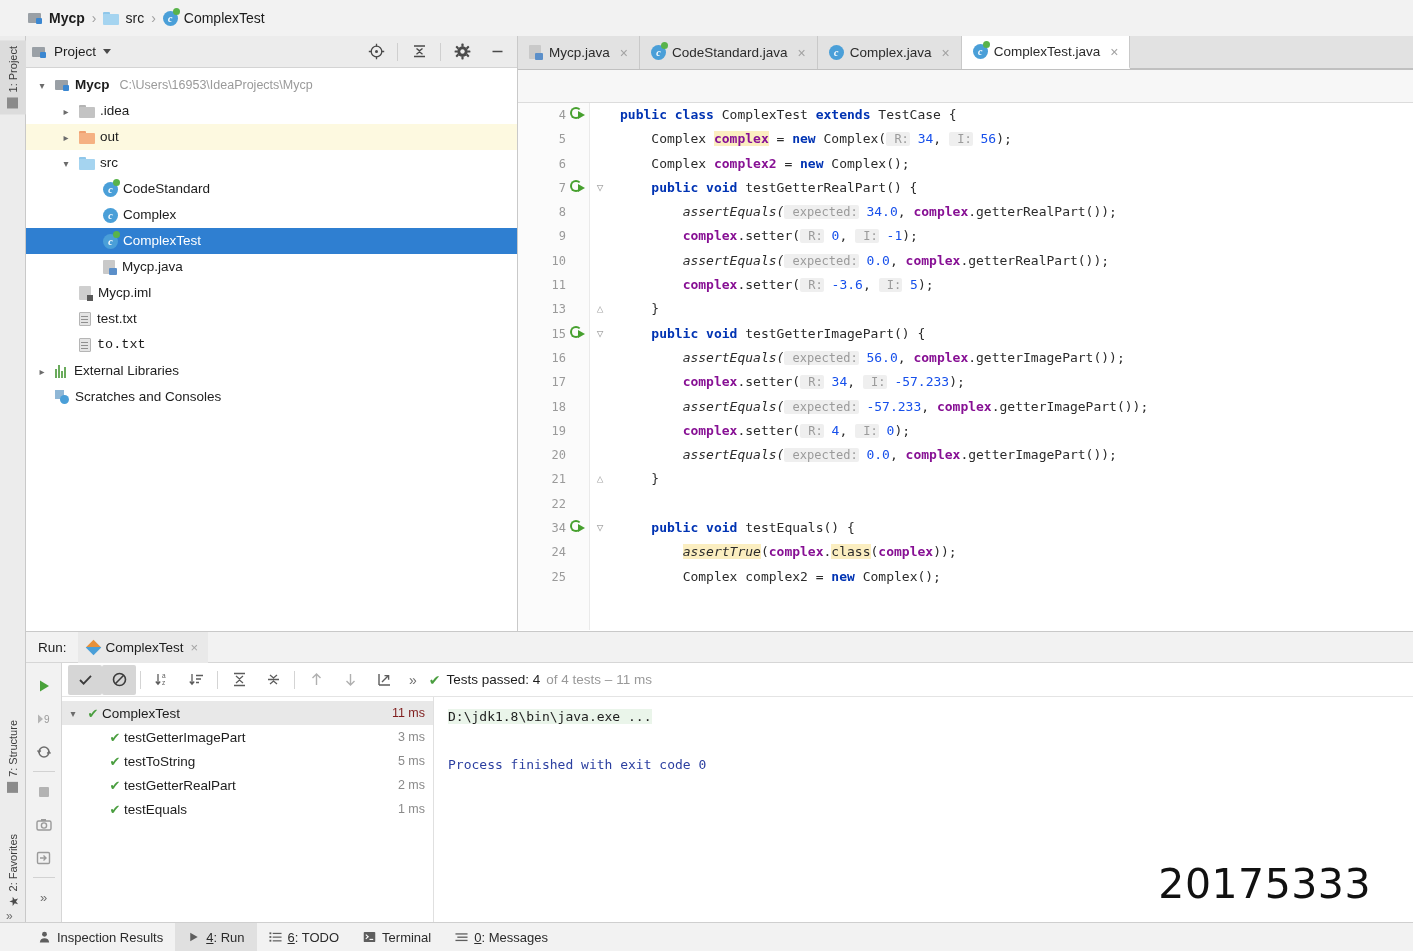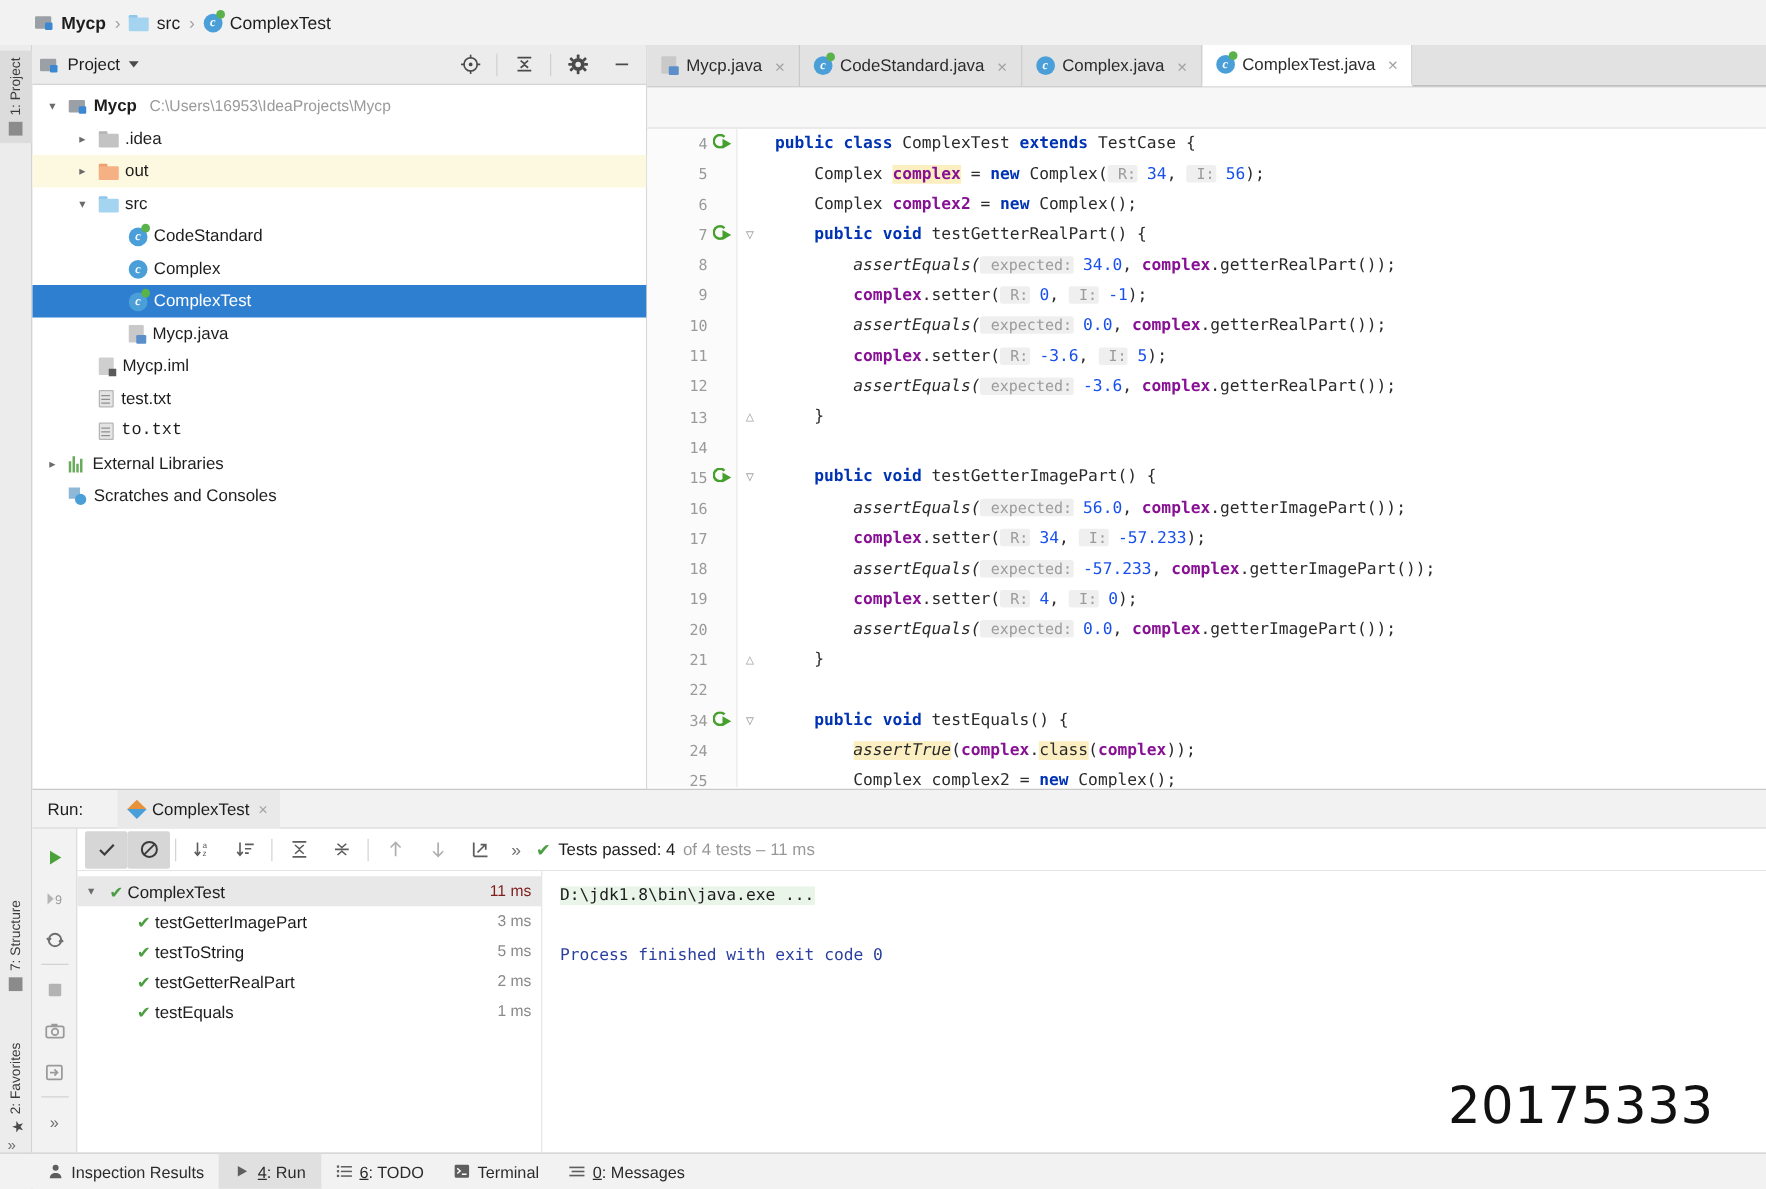--- a/index.html
+++ b/index.html
@@ -117,21 +117,21 @@
   .stat { color:#2b2b2b; font-style:italic; }
   .hint { color:#9b9b9b; background:#efefef; border-radius:2px; padding:0 1px; font-size:12px;}
   .hi { background:#fbeec0; }
   .plain { color:#2b2b2b; }
 
   .editor-scroll { position:absolute; right:0; top:0; width:13px; height:100%; background:#fff; }
 
   
   .runwin { position:absolute; left:26px; top:631px; width:1387px; height:291px; background:#fff;
      border-top:1px solid #c9c9c9; }
-  .run-tabbar { height:31px; background:#f2f2f2; display:flex; align-items:center; gap:16px;
+  .run-tabbar { height:31px; background:#f2f2f2; display:flex; align-items:center; gap:0;
      border-bottom:1px solid #d6d6d6; }
   .run-label { padding:0 11px 0 12px; font-size:13.5px; color:#1d1d1d; }
   .run-tab { display:flex; align-items:center; gap:7px; padding:0 10px; height:31px; background:#e9e9e9;
      font-size:13.5px; }
   .diamond { width:11px; height:11px; transform:rotate(45deg); background:linear-gradient(135deg,#e8913a 50%,#4a9fd8 50%); }
   .run-tab .x { color:#a4a4a4; font-size:13px; }
 
   .run-body { position:relative; height:259px; display:flex; }
   .run-left-rail { width:36px; background:#f2f2f2; border-right:1px solid #d6d6d6;
      display:flex; flex-direction:column; align-items:center; padding-top:6px; gap:0; }
@@ -407,23 +407,21 @@
       <div class="gutter"></div>
       <div class="codelines" id="code-lines">
           <div class="cl"><span class="ln">4</span><span class="gicon"><span class="runmark"><span class="circ"></span><span class="tri"></span></span></span><span class="fold"></span><span class="code"><span class="kw">public </span><span class="kw">class </span><span class="plain">ComplexTest </span><span class="kw">extends </span><span class="plain">TestCase {</span></span></div>
           <div class="cl"><span class="ln">5</span><span class="gicon"></span><span class="fold"></span><span class="code">    <span class="plain">Complex </span><span class="fld hi">complex</span><span class="plain"> = </span><span class="kw">new </span><span class="plain">Complex(</span><span class="hint"> R:</span><span class="plain"> </span><span class="num">34</span><span class="plain">, </span><span class="hint"> I:</span><span class="plain"> </span><span class="num">56</span><span class="plain">);</span></span></div>
           <div class="cl"><span class="ln">6</span><span class="gicon"></span><span class="fold"></span><span class="code">    <span class="plain">Complex </span><span class="fld">complex2</span><span class="plain"> = </span><span class="kw">new </span><span class="plain">Complex();</span></span></div>
           <div class="cl"><span class="ln">7</span><span class="gicon"><span class="runmark"><span class="circ"></span><span class="tri"></span></span></span><span class="fold">▽</span><span class="code">    <span class="kw">public </span><span class="kw">void </span><span class="plain">testGetterRealPart() {</span></span></div>
           <div class="cl"><span class="ln">8</span><span class="gicon"></span><span class="fold"></span><span class="code">        <span class="stat">assertEquals(</span><span class="hint"> expected:</span><span class="plain"> </span><span class="num">34.0</span><span class="plain">, </span><span class="fld">complex</span><span class="plain">.getterRealPart());</span></span></div>
           <div class="cl"><span class="ln">9</span><span class="gicon"></span><span class="fold"></span><span class="code">        <span class="fld">complex</span><span class="plain">.setter(</span><span class="hint"> R:</span><span class="plain"> </span><span class="num">0</span><span class="plain">, </span><span class="hint"> I:</span><span class="plain"> </span><span class="num">-1</span><span class="plain">);</span></span></div>
           <div class="cl"><span class="ln">10</span><span class="gicon"></span><span class="fold"></span><span class="code">        <span class="stat">assertEquals(</span><span class="hint"> expected:</span><span class="plain"> </span><span class="num">0.0</span><span class="plain">, </span><span class="fld">complex</span><span class="plain">.getterRealPart());</span></span></div>
           <div class="cl"><span class="ln">11</span><span class="gicon"></span><span class="fold"></span><span class="code">        <span class="fld">complex</span><span class="plain">.setter(</span><span class="hint"> R:</span><span class="plain"> </span><span class="num">-3.6</span><span class="plain">, </span><span class="hint"> I:</span><span class="plain"> </span><span class="num">5</span><span class="plain">);</span></span></div>
-          <div class="cl"><span class="ln">12</span><span class="gicon"></span><span class="fold"></span><span class="code">        <span class="stat">assertEquals(</span><span class="hint"> expected:</span><span class="plain"> </span><span class="num">-3.6</span><span class="plain">, </span><span class="fld">complex</span><span class="plain">.getterRealPart());</span></span></div>
           <div class="cl"><span class="ln">13</span><span class="gicon"></span><span class="fold">△</span><span class="code">    <span class="plain">}</span></span></div>
-          <div class="cl"><span class="ln">14</span><span class="gicon"></span><span class="fold"></span><span class="code"></span></div>
           <div class="cl"><span class="ln">15</span><span class="gicon"><span class="runmark"><span class="circ"></span><span class="tri"></span></span></span><span class="fold">▽</span><span class="code">    <span class="kw">public </span><span class="kw">void </span><span class="plain">testGetterImagePart() {</span></span></div>
           <div class="cl"><span class="ln">16</span><span class="gicon"></span><span class="fold"></span><span class="code">        <span class="stat">assertEquals(</span><span class="hint"> expected:</span><span class="plain"> </span><span class="num">56.0</span><span class="plain">, </span><span class="fld">complex</span><span class="plain">.getterImagePart());</span></span></div>
           <div class="cl"><span class="ln">17</span><span class="gicon"></span><span class="fold"></span><span class="code">        <span class="fld">complex</span><span class="plain">.setter(</span><span class="hint"> R:</span><span class="plain"> </span><span class="num">34</span><span class="plain">, </span><span class="hint"> I:</span><span class="plain"> </span><span class="num">-57.233</span><span class="plain">);</span></span></div>
           <div class="cl"><span class="ln">18</span><span class="gicon"></span><span class="fold"></span><span class="code">        <span class="stat">assertEquals(</span><span class="hint"> expected:</span><span class="plain"> </span><span class="num">-57.233</span><span class="plain">, </span><span class="fld">complex</span><span class="plain">.getterImagePart());</span></span></div>
           <div class="cl"><span class="ln">19</span><span class="gicon"></span><span class="fold"></span><span class="code">        <span class="fld">complex</span><span class="plain">.setter(</span><span class="hint"> R:</span><span class="plain"> </span><span class="num">4</span><span class="plain">, </span><span class="hint"> I:</span><span class="plain"> </span><span class="num">0</span><span class="plain">);</span></span></div>
           <div class="cl"><span class="ln">20</span><span class="gicon"></span><span class="fold"></span><span class="code">        <span class="stat">assertEquals(</span><span class="hint"> expected:</span><span class="plain"> </span><span class="num">0.0</span><span class="plain">, </span><span class="fld">complex</span><span class="plain">.getterImagePart());</span></span></div>
           <div class="cl"><span class="ln">21</span><span class="gicon"></span><span class="fold">△</span><span class="code">    <span class="plain">}</span></span></div>
           <div class="cl"><span class="ln">22</span><span class="gicon"></span><span class="fold"></span><span class="code"></span></div>
           <div class="cl"><span class="ln">34</span><span class="gicon"><span class="runmark"><span class="circ"></span><span class="tri"></span></span></span><span class="fold">▽</span><span class="code">    <span class="kw">public </span><span class="kw">void </span><span class="plain">testEquals() {</span></span></div>
           <div class="cl"><span class="ln">24</span><span class="gicon"></span><span class="fold"></span><span class="code">        <span class="stat hi">assertTrue</span><span class="plain">(</span><span class="fld">complex</span><span class="plain">.</span><span class="plain hi">class</span><span class="plain">(</span><span class="fld">complex</span><span class="plain">));</span></span></div>

